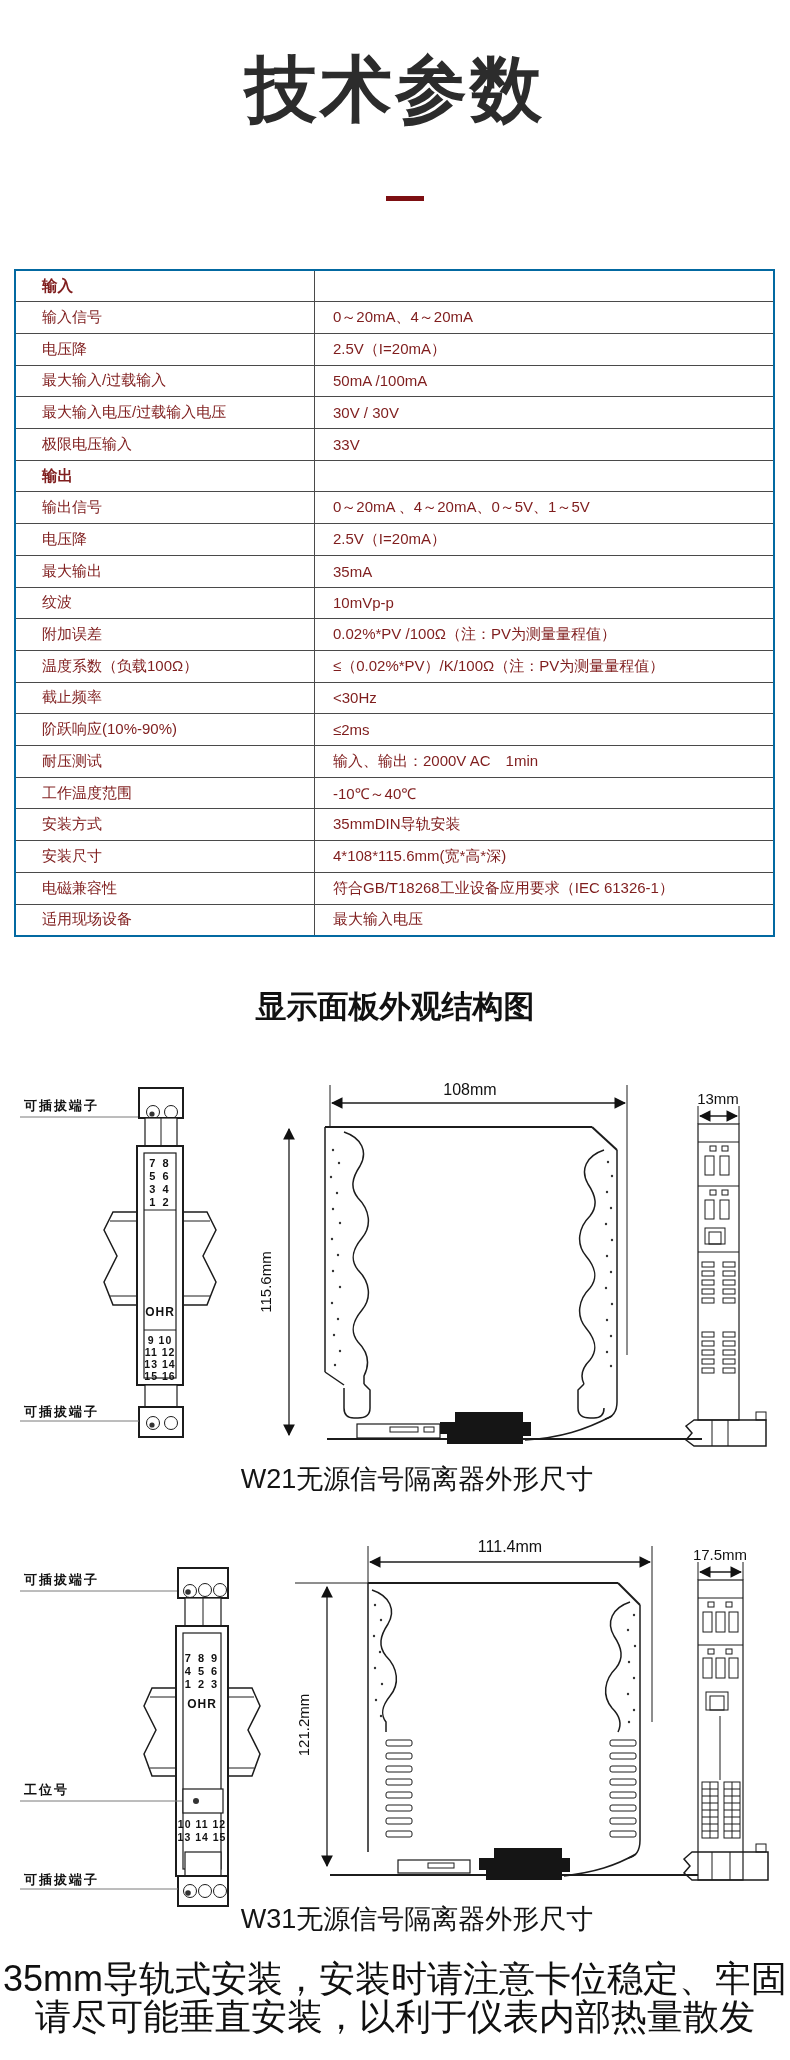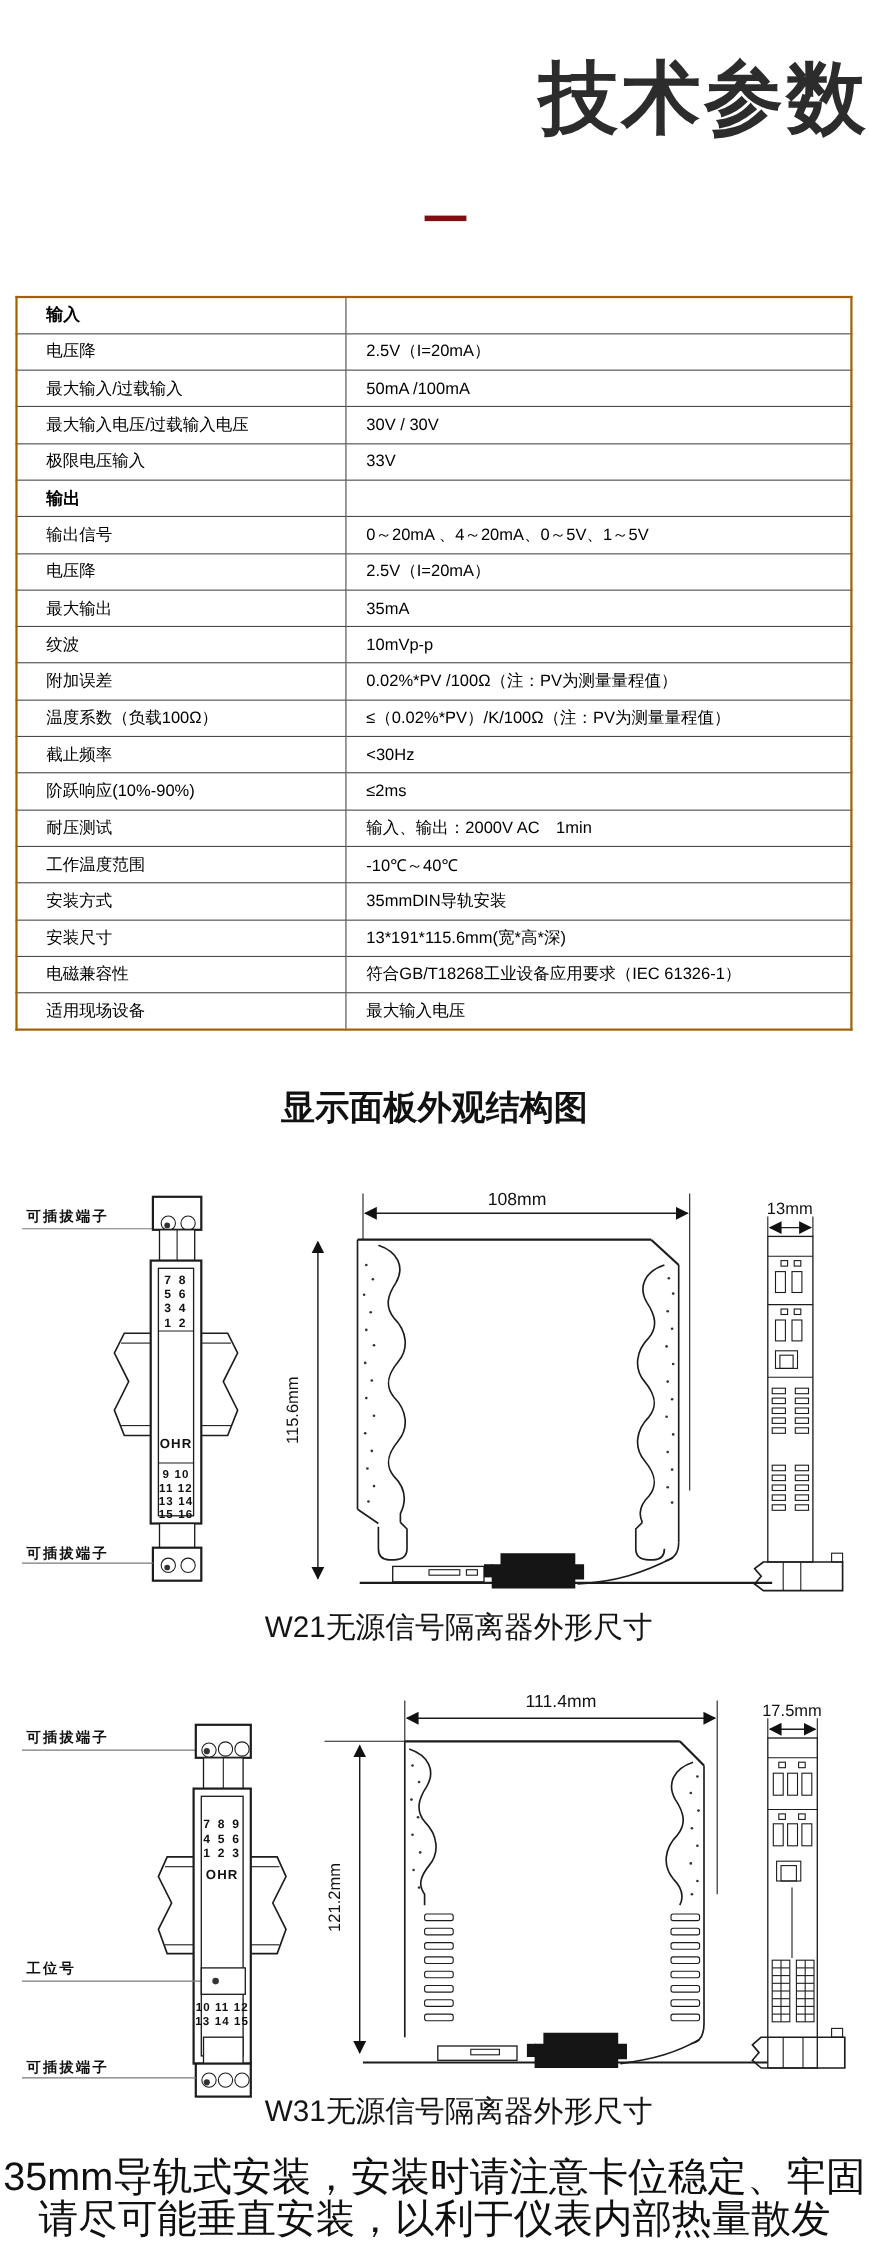--- a/index.html
+++ b/index.html
@@ -1,20 +1,20 @@
 <!DOCTYPE html>
 <html><head>
 <meta charset="utf-8">
 <style>
   html,body{margin:0;padding:0;background:#ffffff;}
   body{width:790px;height:2060px;position:relative;font-family:"Liberation Sans",sans-serif;color:#1e1e1e;}
   .abs{position:absolute;}
-  .page-title{top:42px;left:0;width:790px;text-align:right;font-size:72px;font-weight:900;color:#2c2c2c;letter-spacing:3px;}
+  .page-title{top:42px;left:0;width:790px;text-align:center;font-size:72px;font-weight:900;color:#2c2c2c;letter-spacing:3px;}
   .title-underline{top:196px;left:386px;width:38px;height:5px;background:#7d0f12;}
-  table.spec{position:absolute;left:14px;top:269px;width:761px;height:668px;border-collapse:collapse;table-layout:fixed;font-size:15px;color:#000000;border:2px solid #a16207;}
+  table.spec{position:absolute;left:14px;top:269px;width:761px;height:668px;border-collapse:collapse;table-layout:fixed;font-size:15px;color:#7f1d1d;border:2px solid #0369a1;}
   table.spec tr{height:26.7px;}
   table.spec td{border:1px solid #4a4a4a;padding:0 4px 0 18px;white-space:nowrap;overflow:hidden;}
   table.spec td.c1{width:268px;padding-left:26px;}
   table.spec tr.sec td{font-weight:bold;font-size:15.5px;}
   .section-title{top:986px;left:0;width:790px;text-align:center;font-size:31px;font-weight:800;color:#111;}
   .diagram-svg{left:0;width:790px;height:400px;}
   #svg-w21{top:1060px;}
   #svg-w31{top:1510px;}
   .caption{left:30px;width:774px;text-align:center;font-size:27px;font-weight:400;color:#141414;}
   #cap-w21{top:1461px;}
@@ -44,20 +44,24 @@
 <div class="abs page-title">技术参数</div>
 <div class="abs title-underline"></div>
 
 <table class="spec">
   <tbody>
     <tr class="sec">
         <td class="c1">输入</td>
         <td class="c2"></td>
       </tr>
     <tr>
+        <td class="c1">输入信号</td>
+        <td class="c2">0～20mA、4～20mA</td>
+      </tr>
+    <tr>
         <td class="c1">电压降</td>
         <td class="c2">2.5V（I=20mA）</td>
       </tr>
     <tr>
         <td class="c1">最大输入/过载输入</td>
         <td class="c2">50mA /100mA</td>
       </tr>
     <tr>
         <td class="c1">最大输入电压/过载输入电压</td>
         <td class="c2">30V / 30V</td>
@@ -109,21 +113,21 @@
     <tr>
         <td class="c1">工作温度范围</td>
         <td class="c2">-10℃～40℃</td>
       </tr>
     <tr>
         <td class="c1">安装方式</td>
         <td class="c2">35mmDIN导轨安装</td>
       </tr>
     <tr>
         <td class="c1">安装尺寸</td>
-        <td class="c2">13*191*115.6mm(宽*高*深)</td>
+        <td class="c2">4*108*115.6mm(宽*高*深)</td>
       </tr>
     <tr>
         <td class="c1">电磁兼容性</td>
         <td class="c2">符合GB/T18268工业设备应用要求（IEC 61326-1）</td>
       </tr>
     <tr>
         <td class="c1">适用现场设备</td>
         <td class="c2">最大输入电压</td>
       </tr>
   </tbody>

